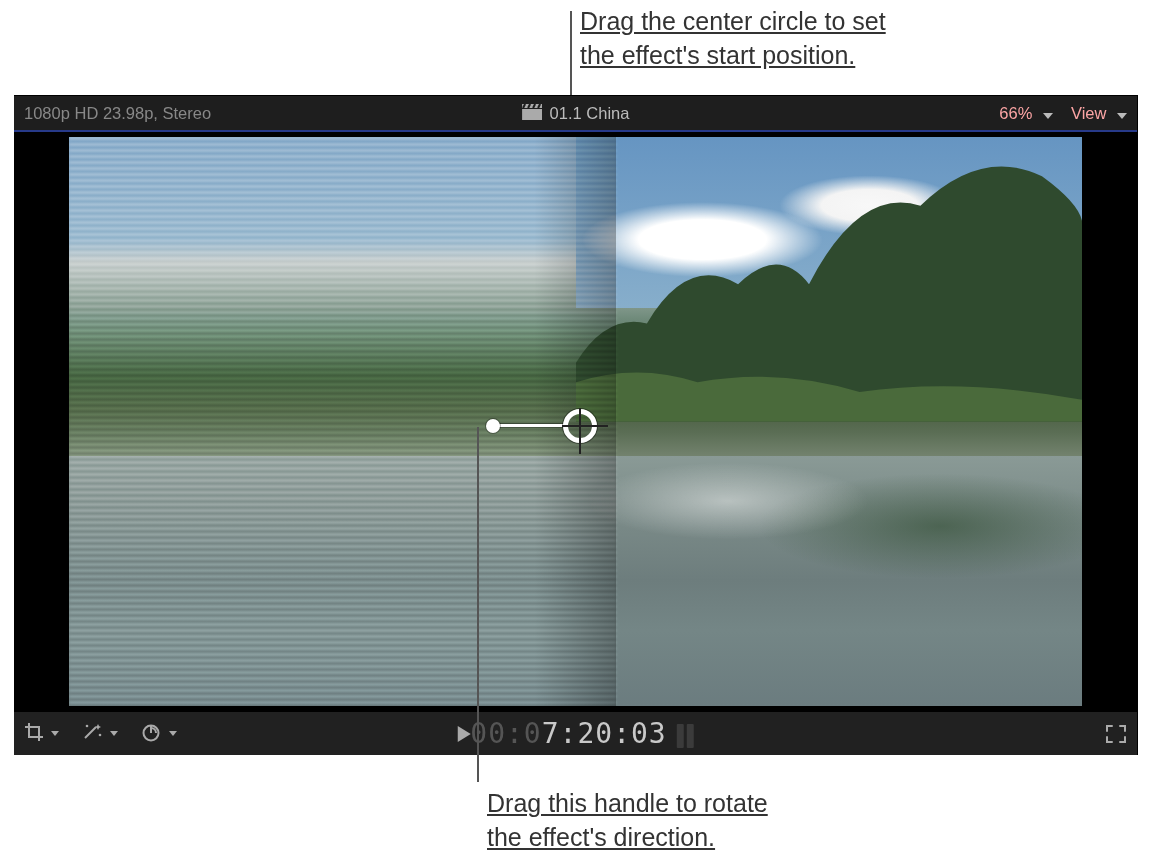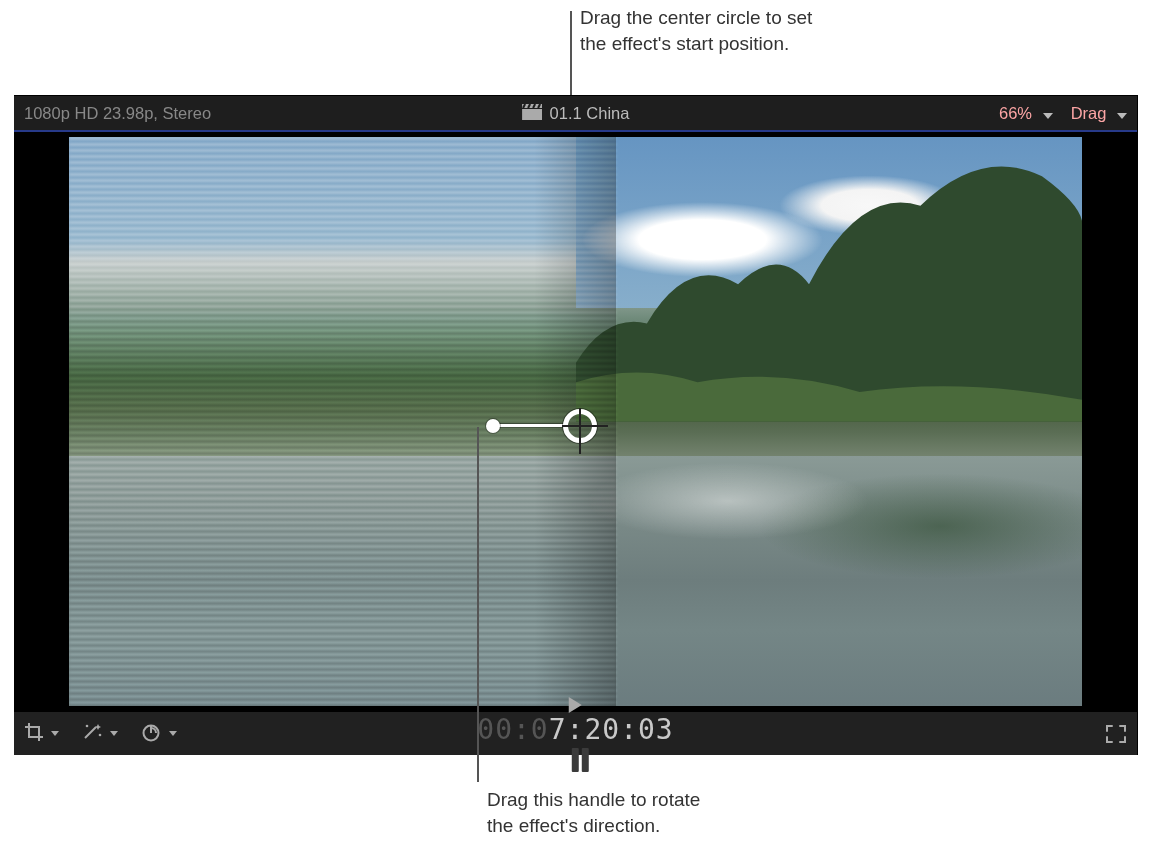--- a/index.html
+++ b/index.html
@@ -6,23 +6,24 @@
   body {
     font-family: -apple-system, "Helvetica Neue", Arial, sans-serif;
     background: #fff;
     width: 1149px;
     height: 859px;
     position: relative;
     overflow: hidden;
   }
   .annotation {
     position: absolute;
-    font-size: 19px;
+    font-size: 25px;
     color: #333;
     line-height: 1.35;
+    text-decoration: underline;
   }
   .annotation-line {
     position: absolute;
     background: #555;
     width: 1.5px;
   }
   .app-frame {
     position: absolute;
     left: 14px;
     top: 95px;
@@ -205,21 +206,20 @@
     margin-left:3px;
   }
   .timecode-wrap {
     position:absolute;
     left:50%; transform:translateX(-50%);
     display:flex; align-items:center; 
     font-family: "Helvetica Neue", monospace;
     font-weight:300;
     font-size:28px;
     letter-spacing: 1px;
-    flex-direction: column;
   }
   .play-triangle {
     width:0;height:0;
     border-top:8px solid transparent;
     border-bottom:8px solid transparent;
     border-left:13px solid #aaa;
     cursor:pointer;
   }
   .tc-dim { color:#555; }
   .tc-bright { color:#c9c9c9; }
@@ -260,21 +260,21 @@
       </span>
       <span>01.1 China</span>
     </div>
 
     <div class="right">
       <span style="cursor:pointer;">
         <span>66%</span>
         <span class="chevron"></span>
       </span>
       <span style="cursor:pointer;">
-        <span>Drag</span>
+        <span>View</span>
         <span class="chevron"></span>
       </span>
     </div>
   </div>
 
   <div class="viewer">
     <div class="video-area">
       <div class="sky-clouds"></div>
       <div class="mountain">
         <svg viewBox="0 0 500 290" preserveAspectRatio="none">

